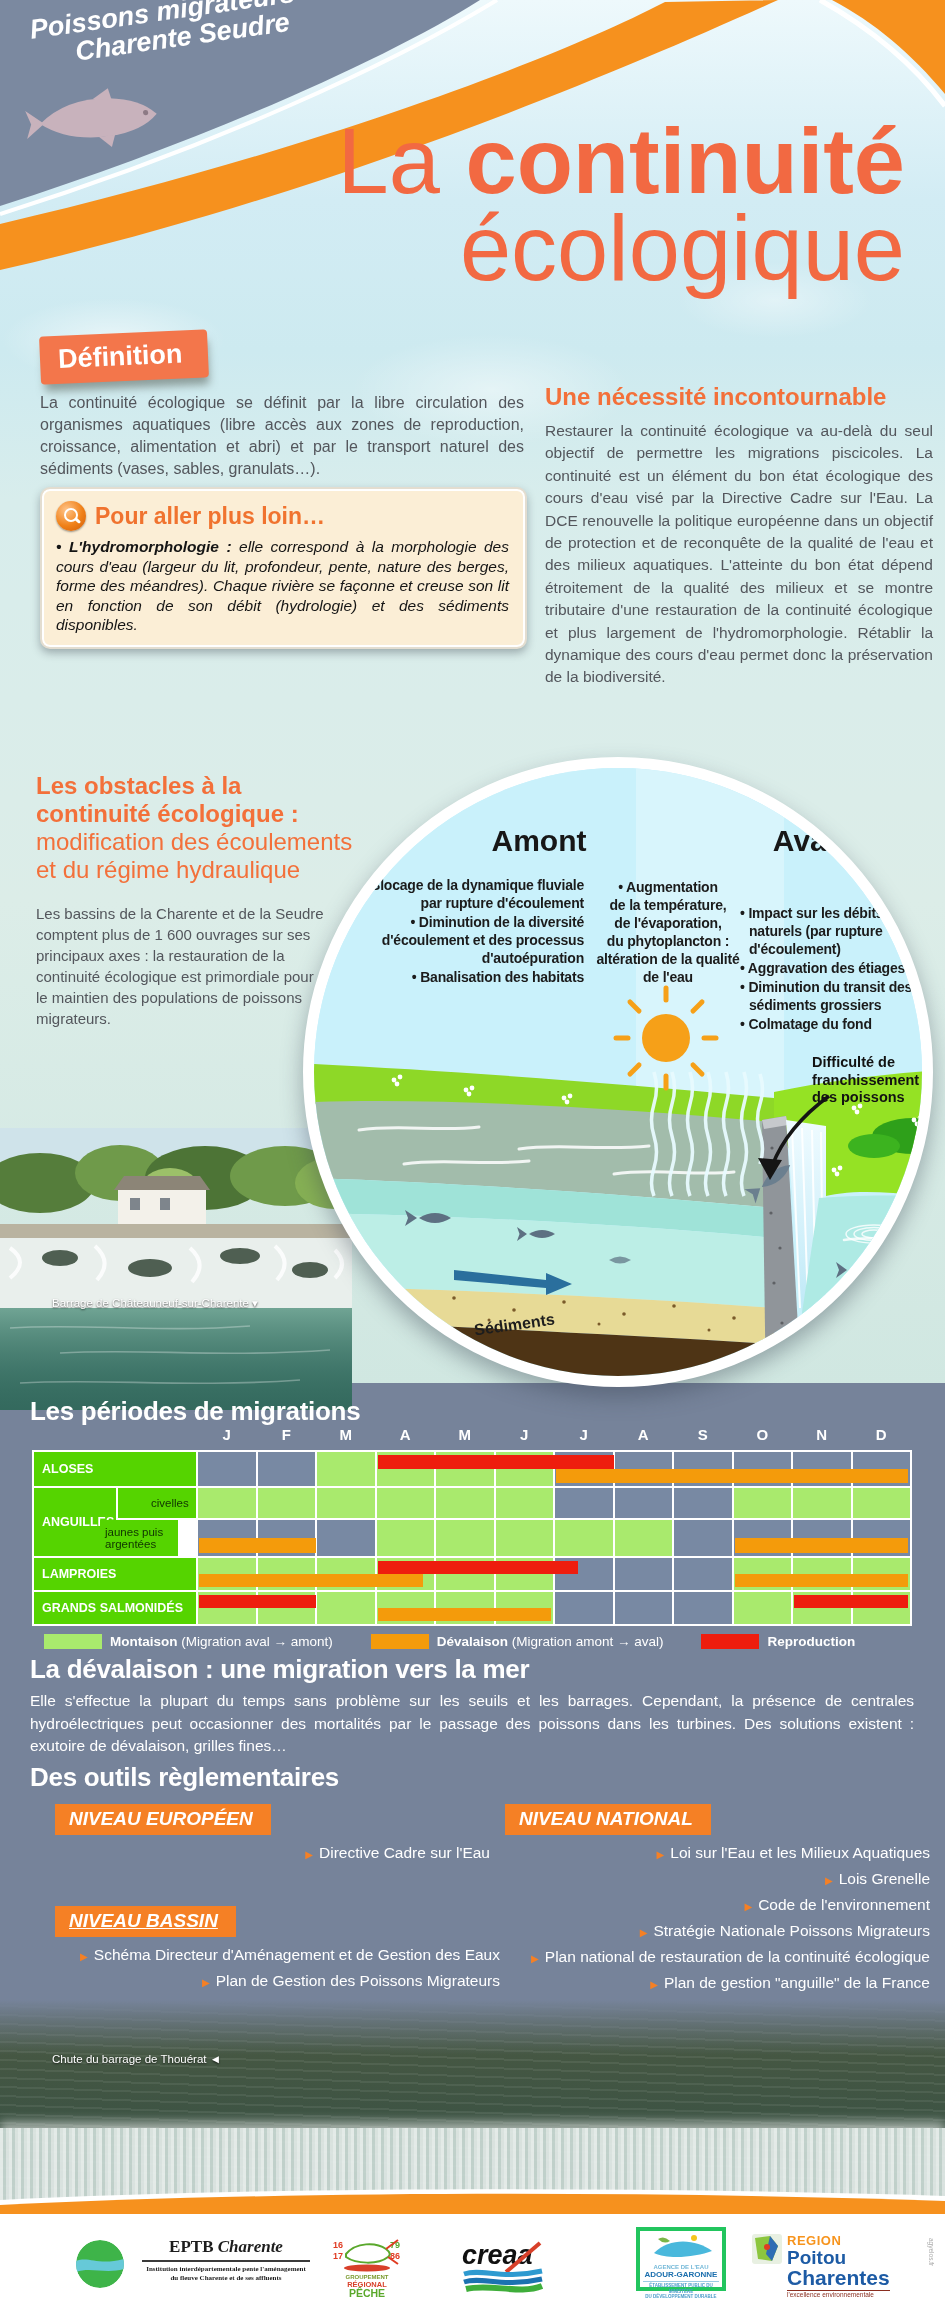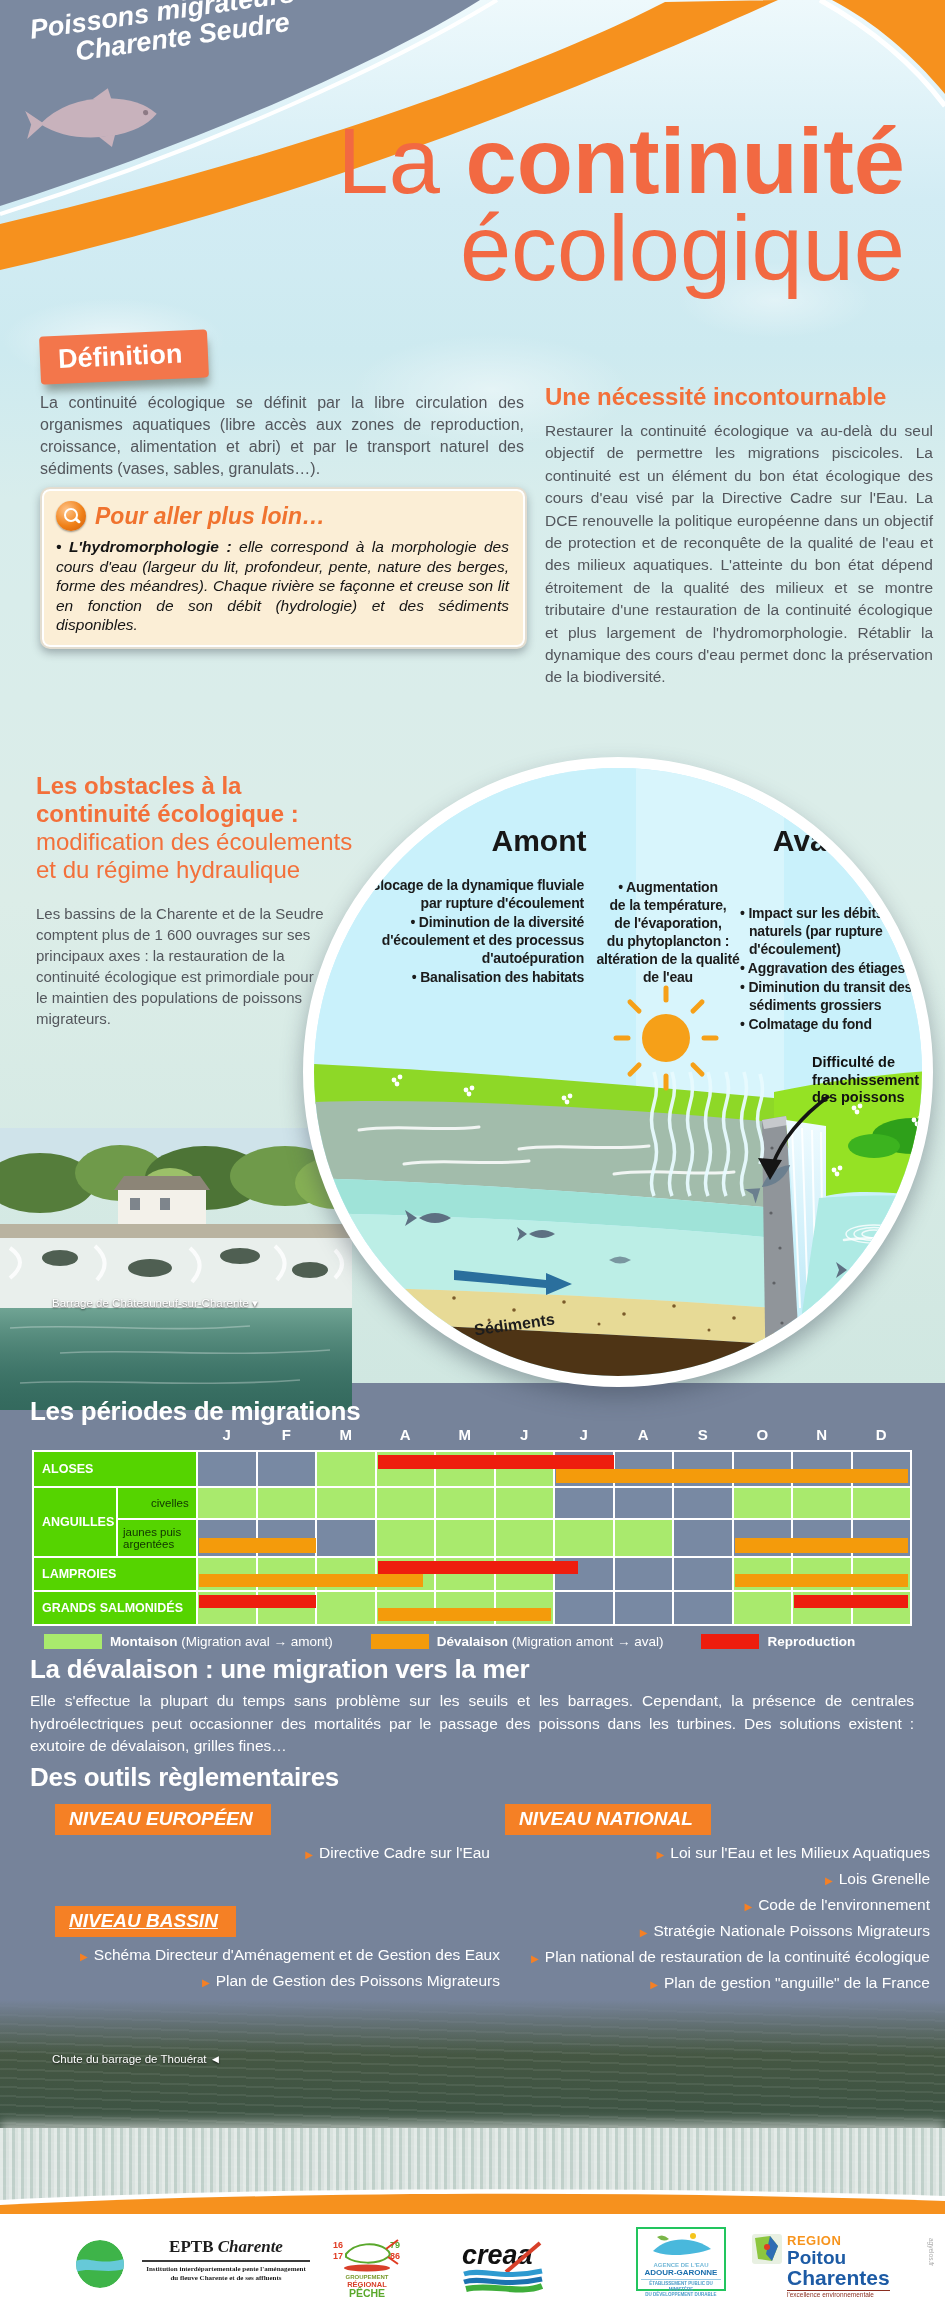--- a/index.html
+++ b/index.html
@@ -38,21 +38,21 @@
     border-radius:10px;box-shadow:0 4px 9px rgba(40,50,60,.35), inset 0 0 0 2px #fff;
     padding:12px 16px 12px 14px;}
   .more-title-row{display:flex;align-items:center;gap:9px;margin-bottom:6px;}
   .mag-icon{width:30px;height:30px;border-radius:50%;flex:0 0 30px;
     background:radial-gradient(circle at 35% 30%, #ffc489, #f08119 55%, #cf5a07);
     box-shadow:0 1px 2px rgba(0,0,0,.4);position:relative;}
   .mag-icon:before{content:"";position:absolute;left:8px;top:7px;width:10px;height:10px;
     border:2.5px solid #fff;border-radius:50%;}
   .mag-icon:after{content:"";position:absolute;left:18px;top:18px;width:7px;height:3px;
     background:#fff;border-radius:2px;transform:rotate(40deg);}
-  .more-title{color:#f0732f;font-size:23px;font-weight:bold;font-style:italic;}
+  .more-title{color:#f0732f;font-size:23px;font-weight:bold;}
   .more-item{font-size:15.5px;line-height:19.5px;font-style:italic;color:#151515;text-align:justify;}
   .more-item b{font-weight:bold;}
 
   .col-title{color:#f3703a;font-size:24px;font-weight:bold;}
   .nec-title{left:545px;top:383px;width:390px;}
   .nec-body{left:545px;top:420px;width:388px;font-size:15.5px;line-height:22.4px;}
 
   
   .obs-title{left:36px;top:772px;width:322px;font-size:24px;line-height:28px;color:#f3703a;}
   .obs-title b{font-weight:bold;}
@@ -125,21 +125,21 @@
   .eptb-circle{left:76px;top:2240px;width:48px;height:48px;border-radius:50%;overflow:hidden;}
   .eptb-text{left:136px;top:2237px;width:180px;text-align:center;color:#1d1d1d;
     font-family:"Liberation Serif",serif;}
   .eptb-title{font-size:17px;font-weight:bold;}
   .eptb-title i{font-style:italic;}
   .eptb-rule{height:2px;background:#3a3a3a;margin:3px 6px;}
   .eptb-sub{font-size:7px;line-height:8.5px;font-weight:bold;}
 
   .peche{left:330px;top:2234px;width:74px;height:64px;text-align:center;}
   .creaa{left:460px;top:2240px;width:86px;height:54px;}
-  .agence{left:636px;top:2227px;width:90px;height:64px;border:2px solid #22c55e;background:#fff;
+  .agence{left:636px;top:2227px;width:90px;height:64px;border:4px solid #22c55e;background:#fff;
     text-align:center;padding-top:2px;}
   .agence-l1{font-size:6px;color:#74b9d8;font-weight:bold;margin-top:1px;}
   .agence-l2{font-size:8px;color:#1b6fae;font-weight:bold;}
   .agence-sub{font-size:4.5px;color:#4a9bc9;border-top:1px solid #9ccbe4;margin:2px 3px 0;
     padding-top:1px;line-height:5.5px;font-weight:bold;}
 
   .region{left:752px;top:2234px;width:140px;height:62px;display:flex;gap:5px;}
   .region-text{line-height:1;}
   .region-l1{color:#f7941d;font-weight:bold;font-size:13px;letter-spacing:.5px;}
   .region-l2{color:#1d5ba5;font-weight:bold;font-size:19px;margin-top:1px;}
@@ -452,21 +452,21 @@
       <div class="tbl-cell" style="left: 285px; top: 38px; width: 57.5px; height: 30px; background: rgb(169, 234, 109);"></div>
       <div class="tbl-cell" style="left: 344.5px; top: 38px; width: 57.5px; height: 30px; background: rgb(169, 234, 109);"></div>
       <div class="tbl-cell" style="left: 404px; top: 38px; width: 57.5px; height: 30px; background: rgb(169, 234, 109);"></div>
       <div class="tbl-cell" style="left: 463.5px; top: 38px; width: 57.5px; height: 30px; background: rgb(169, 234, 109);"></div>
       <div class="tbl-cell" style="left: 523px; top: 38px; width: 57.5px; height: 30px; background: rgb(120, 137, 163);"></div>
       <div class="tbl-cell" style="left: 582.5px; top: 38px; width: 57.5px; height: 30px; background: rgb(120, 137, 163);"></div>
       <div class="tbl-cell" style="left: 642px; top: 38px; width: 57.5px; height: 30px; background: rgb(120, 137, 163);"></div>
       <div class="tbl-cell" style="left: 701.5px; top: 38px; width: 57.5px; height: 30px; background: rgb(169, 234, 109);"></div>
       <div class="tbl-cell" style="left: 761px; top: 38px; width: 57.5px; height: 30px; background: rgb(169, 234, 109);"></div>
       <div class="tbl-cell" style="left: 820.5px; top: 38px; width: 57.5px; height: 30px; background: rgb(169, 234, 109);"></div>
-      <div class="tbl-sub" style="left: 86px; top: 70px; width: 78px; height: 36px;">jaunes puis argentées</div>
+      <div class="tbl-sub" style="left: 68px; top: 70px; width: 78px; height: 36px;">jaunes puis argentées</div>
       <div class="tbl-cell" style="left: 166px; top: 70px; width: 57.5px; height: 36px; background: rgb(120, 137, 163);"></div>
       <div class="tbl-cell" style="left: 225.5px; top: 70px; width: 57.5px; height: 36px; background: rgb(120, 137, 163);"></div>
       <div class="tbl-cell" style="left: 285px; top: 70px; width: 57.5px; height: 36px; background: rgb(120, 137, 163);"></div>
       <div class="tbl-cell" style="left: 344.5px; top: 70px; width: 57.5px; height: 36px; background: rgb(169, 234, 109);"></div>
       <div class="tbl-cell" style="left: 404px; top: 70px; width: 57.5px; height: 36px; background: rgb(169, 234, 109);"></div>
       <div class="tbl-cell" style="left: 463.5px; top: 70px; width: 57.5px; height: 36px; background: rgb(169, 234, 109);"></div>
       <div class="tbl-cell" style="left: 523px; top: 70px; width: 57.5px; height: 36px; background: rgb(169, 234, 109);"></div>
       <div class="tbl-cell" style="left: 582.5px; top: 70px; width: 57.5px; height: 36px; background: rgb(169, 234, 109);"></div>
       <div class="tbl-cell" style="left: 642px; top: 70px; width: 57.5px; height: 36px; background: rgb(120, 137, 163);"></div>
       <div class="tbl-cell" style="left: 701.5px; top: 70px; width: 57.5px; height: 36px; background: rgb(120, 137, 163);"></div>

